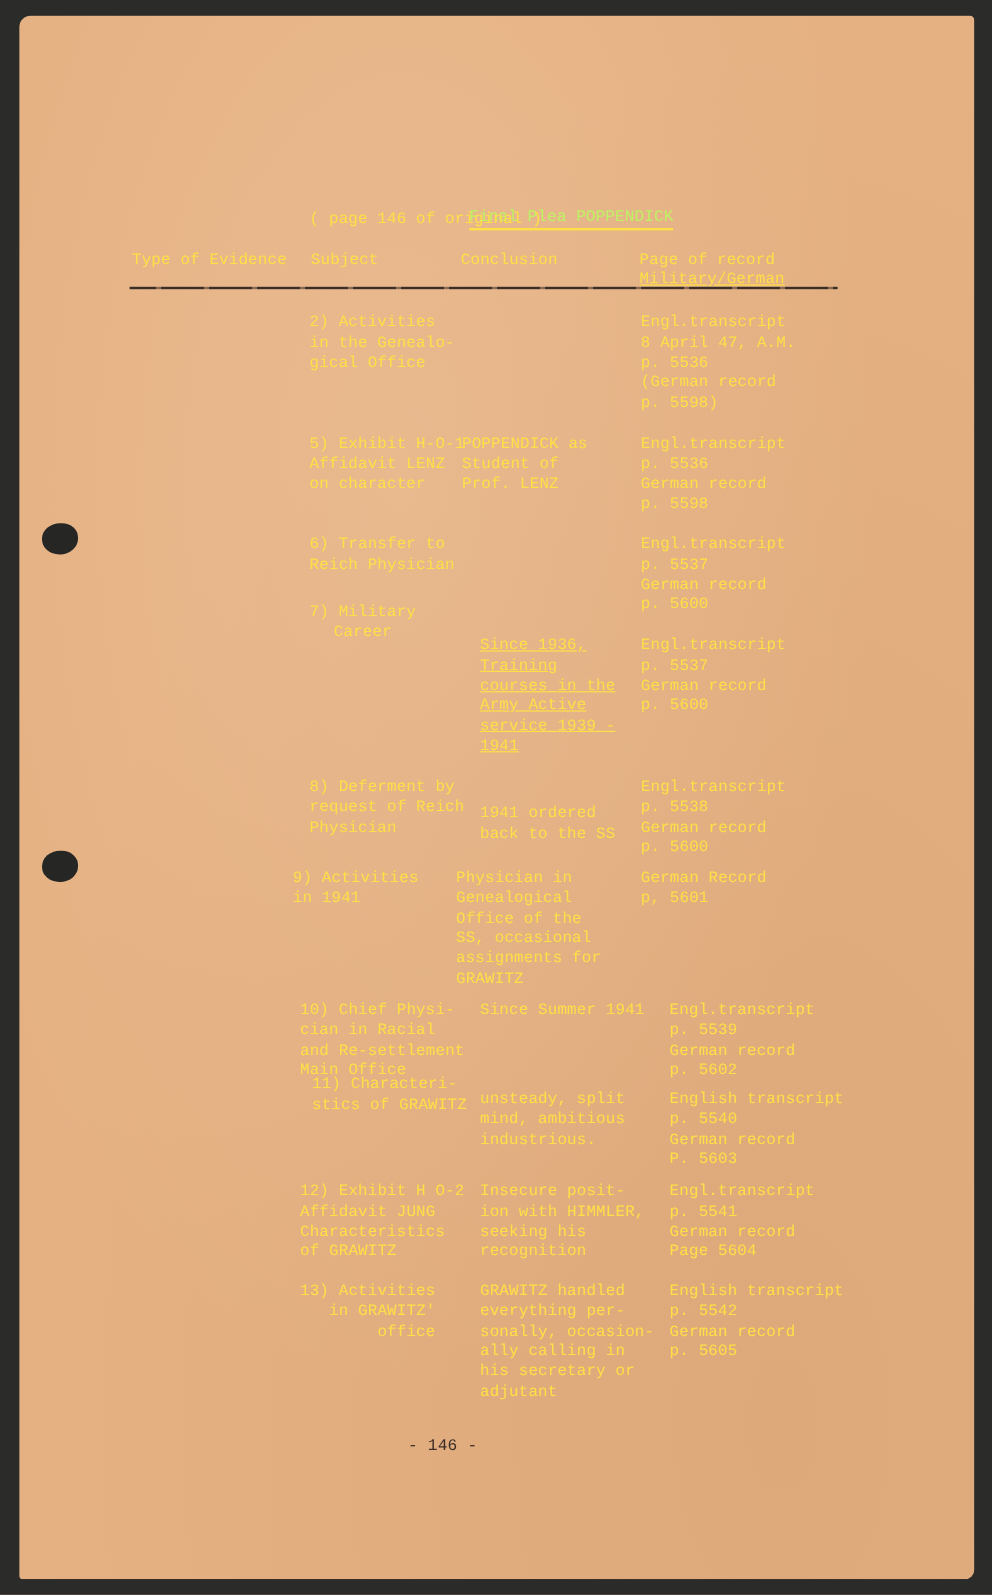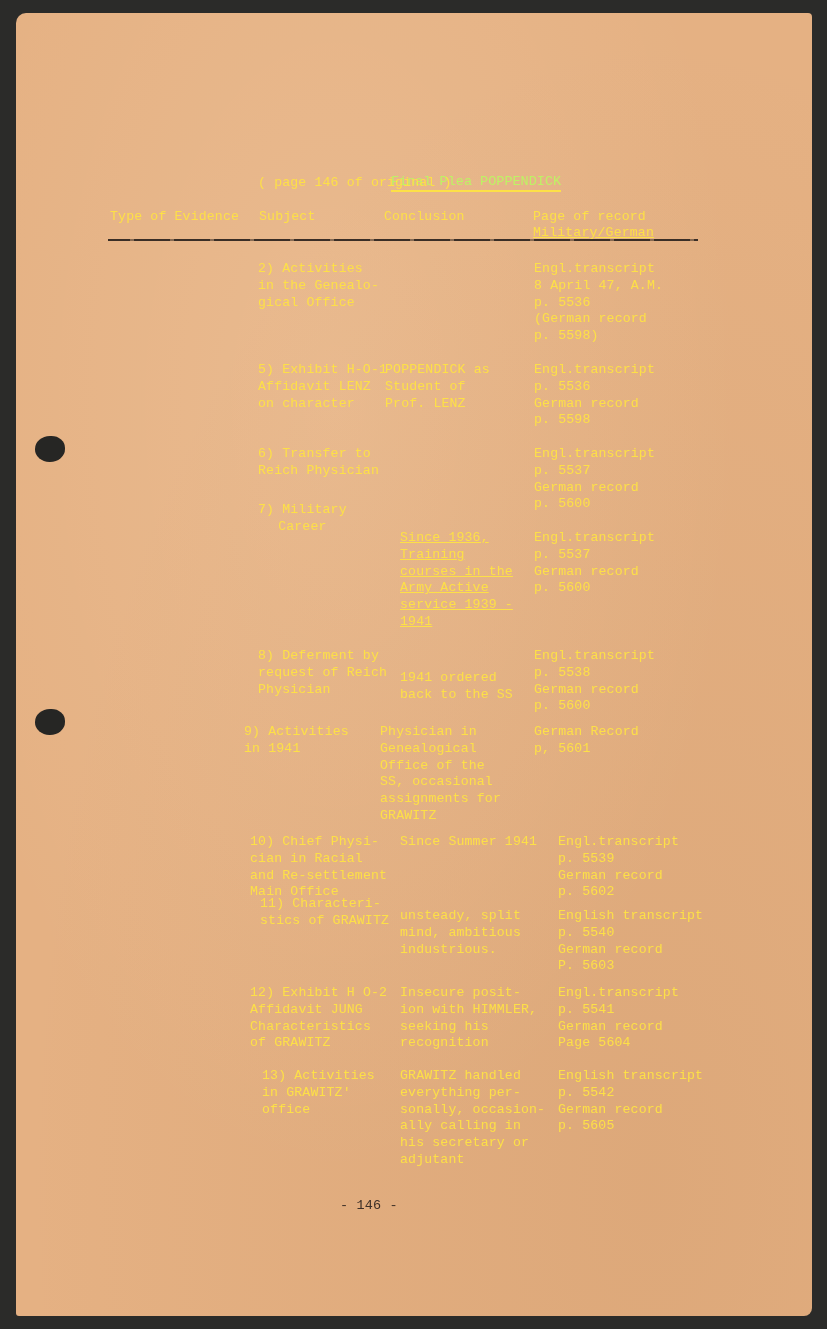--- a/index.html
+++ b/index.html
@@ -142,21 +142,21 @@
 of GRAWITZ</div>
 <div class="t" style="left:400px; top:985px;">Insecure posit-
 ion with HIMMLER,
 seeking his
 recognition</div>
 <div class="t" style="left:558px; top:985px;">Engl.transcript
 p. 5541
 German record
 Page 5604</div>
 
-<div class="t" style="left:262px; top:1068px;">13) Activities
+<div class="t" style="left:250px; top:1068px;text-align:right;">13) Activities
 in GRAWITZ'
 office</div>
 <div class="t" style="left:400px; top:1068px;">GRAWITZ handled
 everything per-
 sonally, occasion-
 ally calling in
 his secretary or
 adjutant</div>
 <div class="t" style="left:558px; top:1068px;">English transcript
 p. 5542

